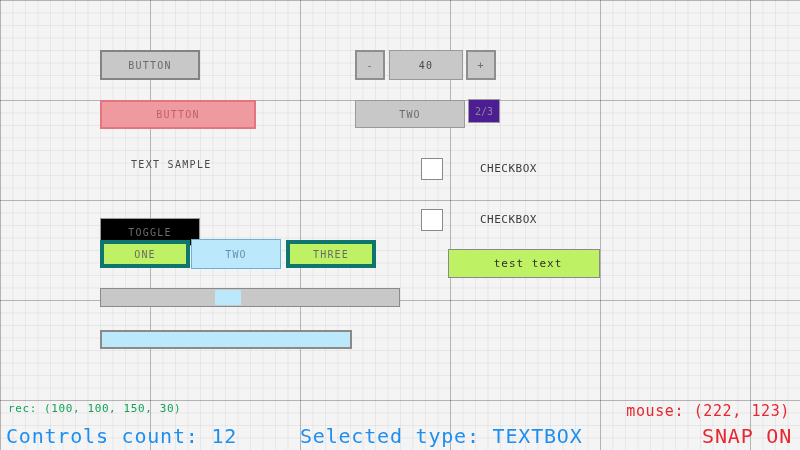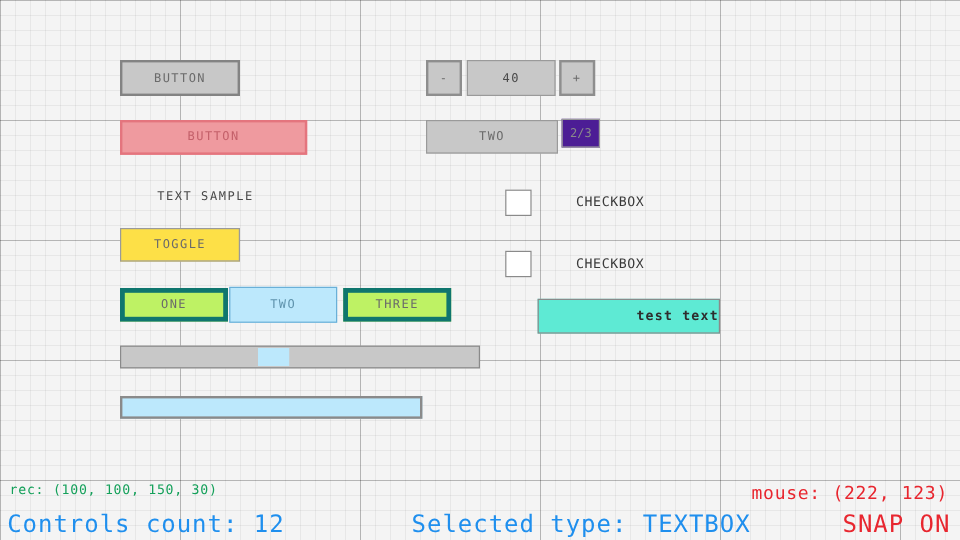--- a/index.html
+++ b/index.html
@@ -38,21 +38,21 @@
     background:#c8c8c8;border:2px solid #838383;color:#6b6b6b;
   }
   .btn-red{
     background:#ef9a9f;border:2px solid #e4757e;color:#c4606a;
   }
   .label-text{
     color:#4a4a4a;background:none;border:none;
     justify-content:flex-start;font-size:10px;letter-spacing:1.3px;margin-left:19px;
   }
   .toggle{
-    background:#fde047;border:1px solid #9a9a9a;color:#6b6b6b;
+    background:#000000;border:1px solid #9a9a9a;color:#6b6b6b;margin-top:28px;
   }
   .tab{
     background:#bef264;border:4px solid #0f766e;color:#6b6b6b;
   }
   .tab.active{
     background:#bce8fc;border:1px solid #6ab0d8;color:#5f93ad;
   }
   .spin-btn{
     background:#c8c8c8;border:2px solid #8e8e8e;color:#6b6b6b;
   }
@@ -69,40 +69,40 @@
   .checkbox-box{
     position:absolute;box-sizing:border-box;
     background:#ffffff;border:1px solid #8a8a8a;
   }
   .checkbox-label{
     position:absolute;color:#3a3a3a;font-size:11px;letter-spacing:0.5px;
     white-space:nowrap;
     padding-left:36px;
   }
   .textbox{
-    background:#5eead4;border:1px solid #8a8a8a;color:#2e2e2e;
-    justify-content:flex-end;font-size:11px;letter-spacing:1px;font-weight:bold;
+    background:#bef264;border:1px solid #8a8a8a;color:#2e2e2e;
+    justify-content:center;font-size:11px;letter-spacing:1px;
   }
   .textbox span{padding-left:8px;}
   .slider-track{
     background:#c8c8c8;border:1px solid #8a8a8a;
   }
   .slider-handle{
     position:absolute;background:#bce8fc;
   }
   .progress{
     background:#bce8fc;border:2px solid #8a8a8a;
   }
 
   
   .status{position:absolute;white-space:nowrap;}
   #rec-info{left:8px;top:402px;color:#14a05a;font-size:11px;letter-spacing:0.6px;}
   #mouse-info{right:10px;top:402px;color:#e8262f;font-size:15px;letter-spacing:0.6px;}
   #controls-count{left:6px;top:424px;color:#1f8fee;font-size:20px;letter-spacing:0.8px;}
-  #selected-type{left:300px;top:424px;color:#1f8fee;font-size:20px;letter-spacing:0.8px;padding-left:43px;}
+  #selected-type{left:300px;top:424px;color:#1f8fee;font-size:20px;letter-spacing:0.8px;}
   #snap-state{right:8px;top:424px;color:#e8262f;font-size:20px;letter-spacing:0.8px;}
 </style>
 </head>
 <body>
 
 <div id="grid"></div>
 
 <div id="canvas">
 
   <div class="ctl btn" style="left:100px;top:50px;width:100px;height:30px;">

